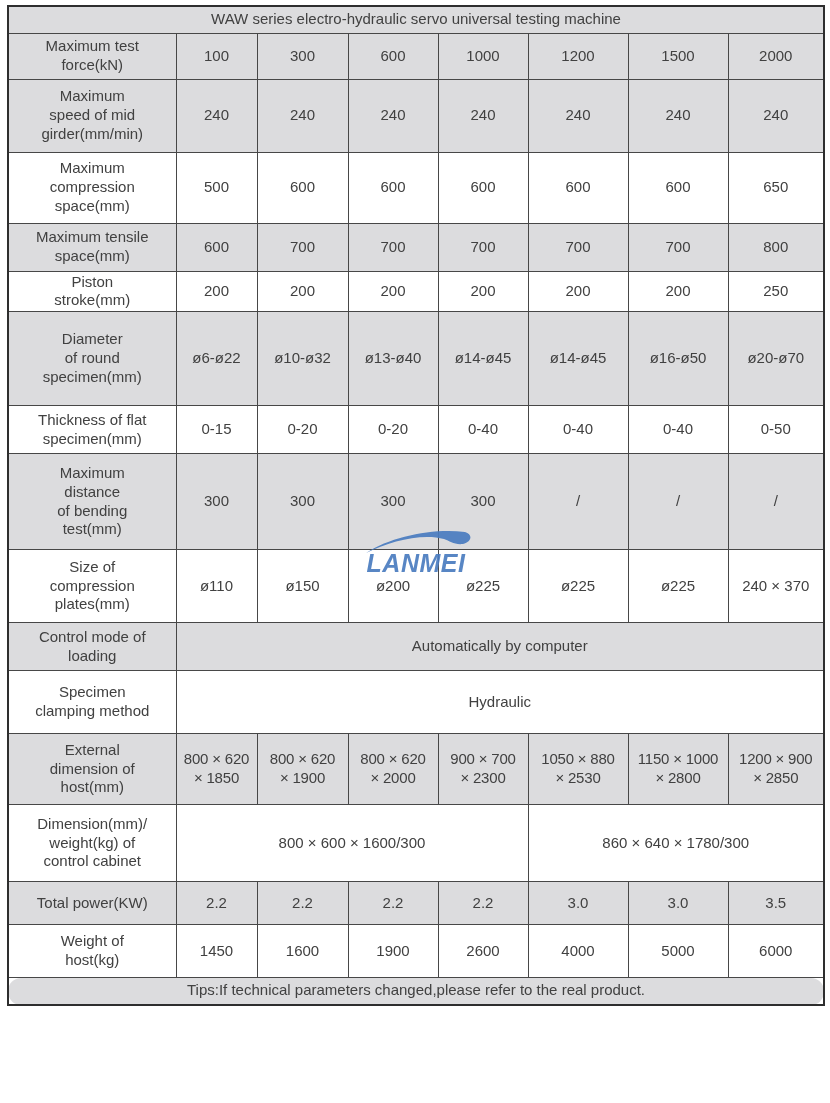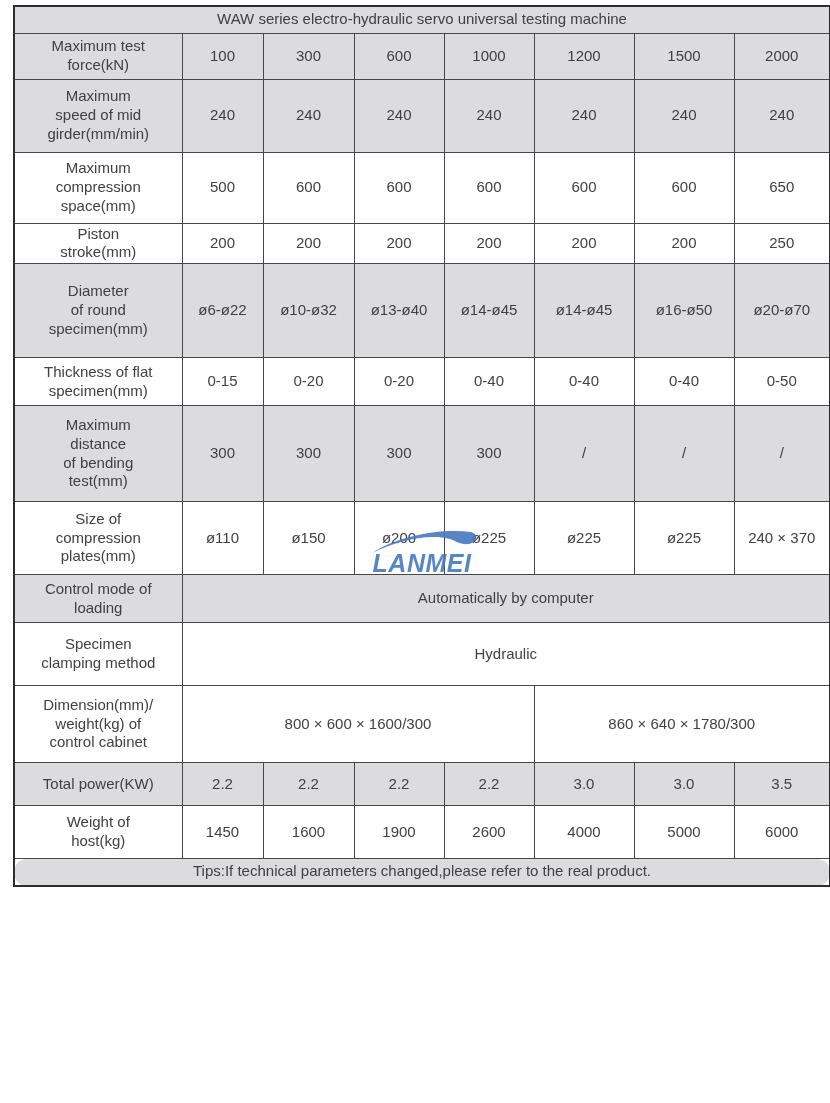--- a/index.html
+++ b/index.html
@@ -1,21 +1,21 @@
 <!DOCTYPE html>
 <html><head>
 <meta charset="utf-8">
 <style>
   html,body{margin:0;padding:0;background:#ffffff;}
   body{
     width:830px;height:1103px;overflow:hidden;
     font-family:"Liberation Sans","DejaVu Sans",sans-serif;
     color:#414141;
   }
-  .wrap{position:relative;margin:5px 13px;width:816px;}
+  .wrap{position:relative;margin:5px 7px;width:816px;}
   table.spec{
     border-collapse:collapse;table-layout:fixed;width:816px;
     border:2px solid #2e2e2e;
   }
   table.spec td{
     border:1px solid #474747;
     text-align:center;vertical-align:middle;
     font-size:15px;line-height:1.25;
     padding:1px 2px;
     white-space:pre-line;
@@ -79,20 +79,31 @@
 compression
 space(mm)</td>
         <td>500</td>
         <td>600</td>
         <td>600</td>
         <td>600</td>
         <td>600</td>
         <td>600</td>
         <td>650</td>
       </tr>
+      <tr class="shade" style="height:48px">
+        <td>Maximum tensile
+space(mm)</td>
+        <td>600</td>
+        <td>700</td>
+        <td>700</td>
+        <td>700</td>
+        <td>700</td>
+        <td>700</td>
+        <td>800</td>
+      </tr>
       <tr style="height:36px">
         <td>Piston
 stroke(mm)</td>
         <td>200</td>
         <td>200</td>
         <td>200</td>
         <td>200</td>
         <td>200</td>
         <td>200</td>
         <td>250</td>
@@ -147,20 +158,39 @@
       </tr>
       <tr class="shade" style="height:48px">
         <td>Control mode of
 loading</td>
         <td colspan="7">Automatically by computer</td>
       </tr>
       <tr style="height:63px">
         <td>Specimen
 clamping method</td>
         <td colspan="7">Hydraulic</td>
+      </tr>
+      <tr class="shade" style="height:71px">
+        <td>External
+dimension of
+host(mm)</td>
+        <td class="small">800 × 620
+× 1850</td>
+        <td class="small">800 × 620
+× 1900</td>
+        <td class="small">800 × 620
+× 2000</td>
+        <td class="small">900 × 700
+× 2300</td>
+        <td class="small">1050 × 880
+× 2530</td>
+        <td class="small">1150 × 1000
+× 2800</td>
+        <td class="small">1200 × 900
+× 2850</td>
       </tr>
       <tr style="height:77px">
         <td>Dimension(mm)/
 weight(kg) of
 control cabinet</td>
         <td colspan="4">800 × 600 × 1600/300</td>
         <td colspan="3">860 × 640 × 1780/300</td>
       </tr>
       <tr class="shade" style="height:43px">
         <td>Total power(KW)</td>

